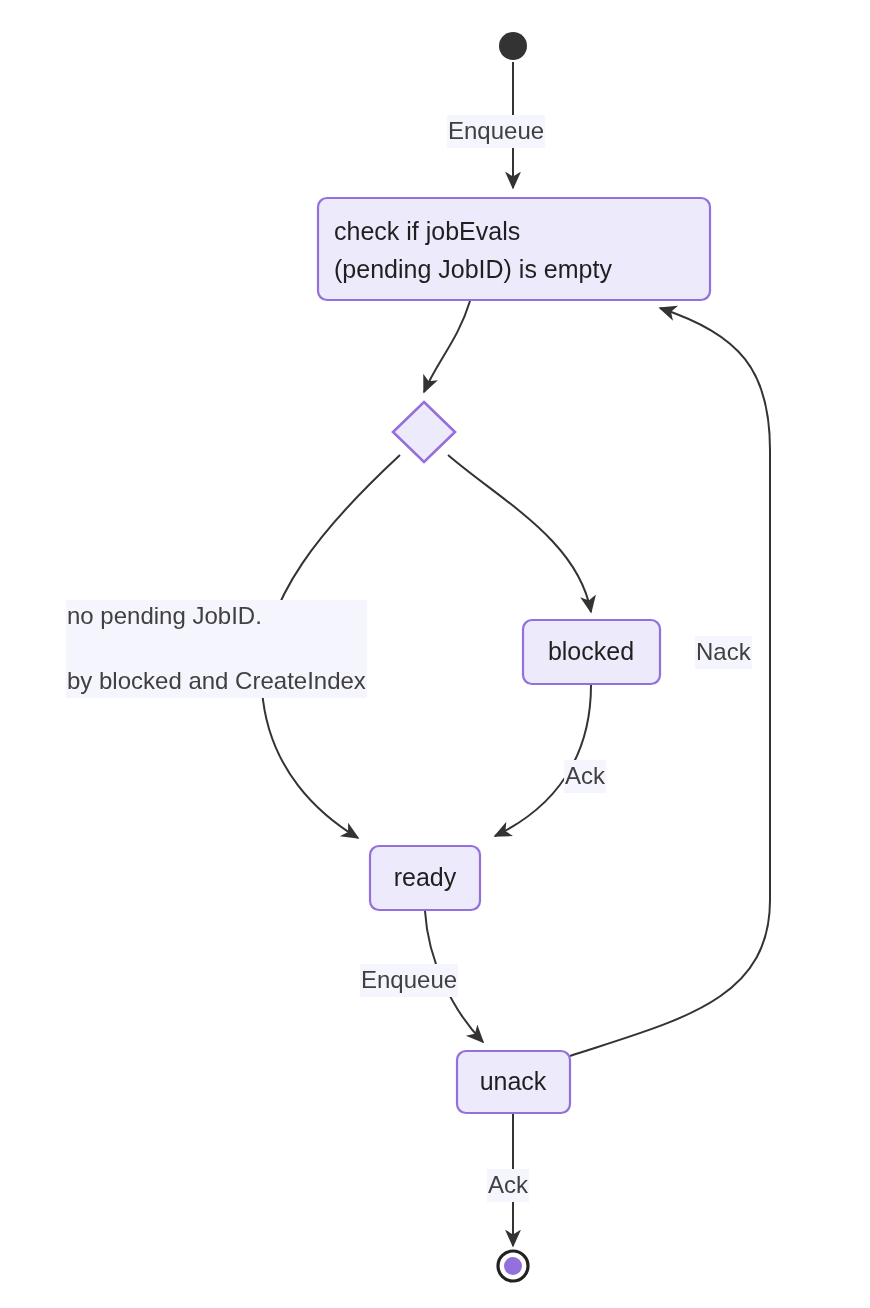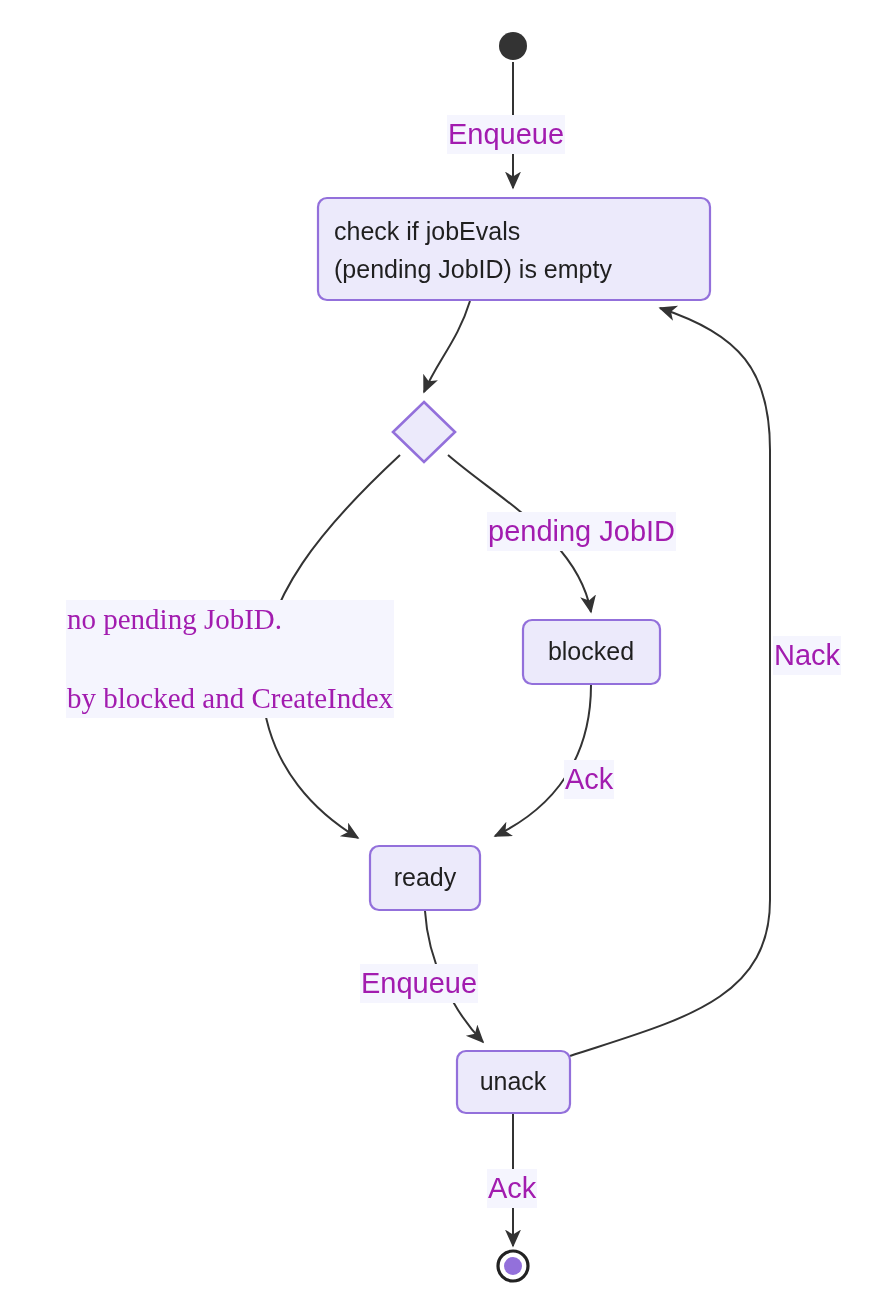--- a/index.html
+++ b/index.html
@@ -52,22 +52,22 @@
   }
   .node-label {
     font-family: "Liberation Sans", sans-serif;
     font-size: 25px;
     fill: #1f1f1f;
     dominant-baseline: middle;
   }
   .edge-label {
     position: absolute;
     font-family: "Liberation Sans", sans-serif;
-    font-size: 29px;
-    color: #a21caf;
+    font-size: 24px;
+    color: #404040;
     background: #F5F5FE;
     white-space: pre;
     line-height: 1.36;
     padding: 0 1px;
   }
   .edge-label.multiline {
     white-space: pre-line;
   }
 </style>
 </head>
@@ -114,25 +114,24 @@
 
     <rect class="node-box" x="457" y="1051" width="113" height="62" rx="9" ry="9"></rect>
     <text class="node-label" x="513" y="1083" text-anchor="middle">unack</text>
 
     <circle class="end-ring-outer" cx="513" cy="1266" r="15"></circle>
     <circle class="end-ring-inner" cx="513" cy="1266" r="9"></circle>
   </svg>
 
   <div class="edge-label" style="left:447px; top:115px;">Enqueue</div>
 
-  <div class="edge-label" style="left:487px; top:512px;">pending JobID</div>
 
-  <div class="edge-label multiline" style="left:66px; top:600px;font-family:Liberation Serif, serif;"><span>no pending JobID.</span><br><br><span>by blocked and CreateIndex</span></div>
+  <div class="edge-label multiline" style="left:66px; top:600px;"><span>no pending JobID.</span><br><br><span>by blocked and CreateIndex</span></div>
 
   <div class="edge-label" style="left:564px; top:760px;">Ack</div>
 
   <div class="edge-label" style="left:360px; top:964px;">Enqueue</div>
 
-  <div class="edge-label" style="left:773px; top:636px;">Nack</div>
+  <div class="edge-label" style="left:695px; top:636px;">Nack</div>
 
   <div class="edge-label" style="left:487px; top:1169px;">Ack</div>
 
 </div>
 
 </body></html>

